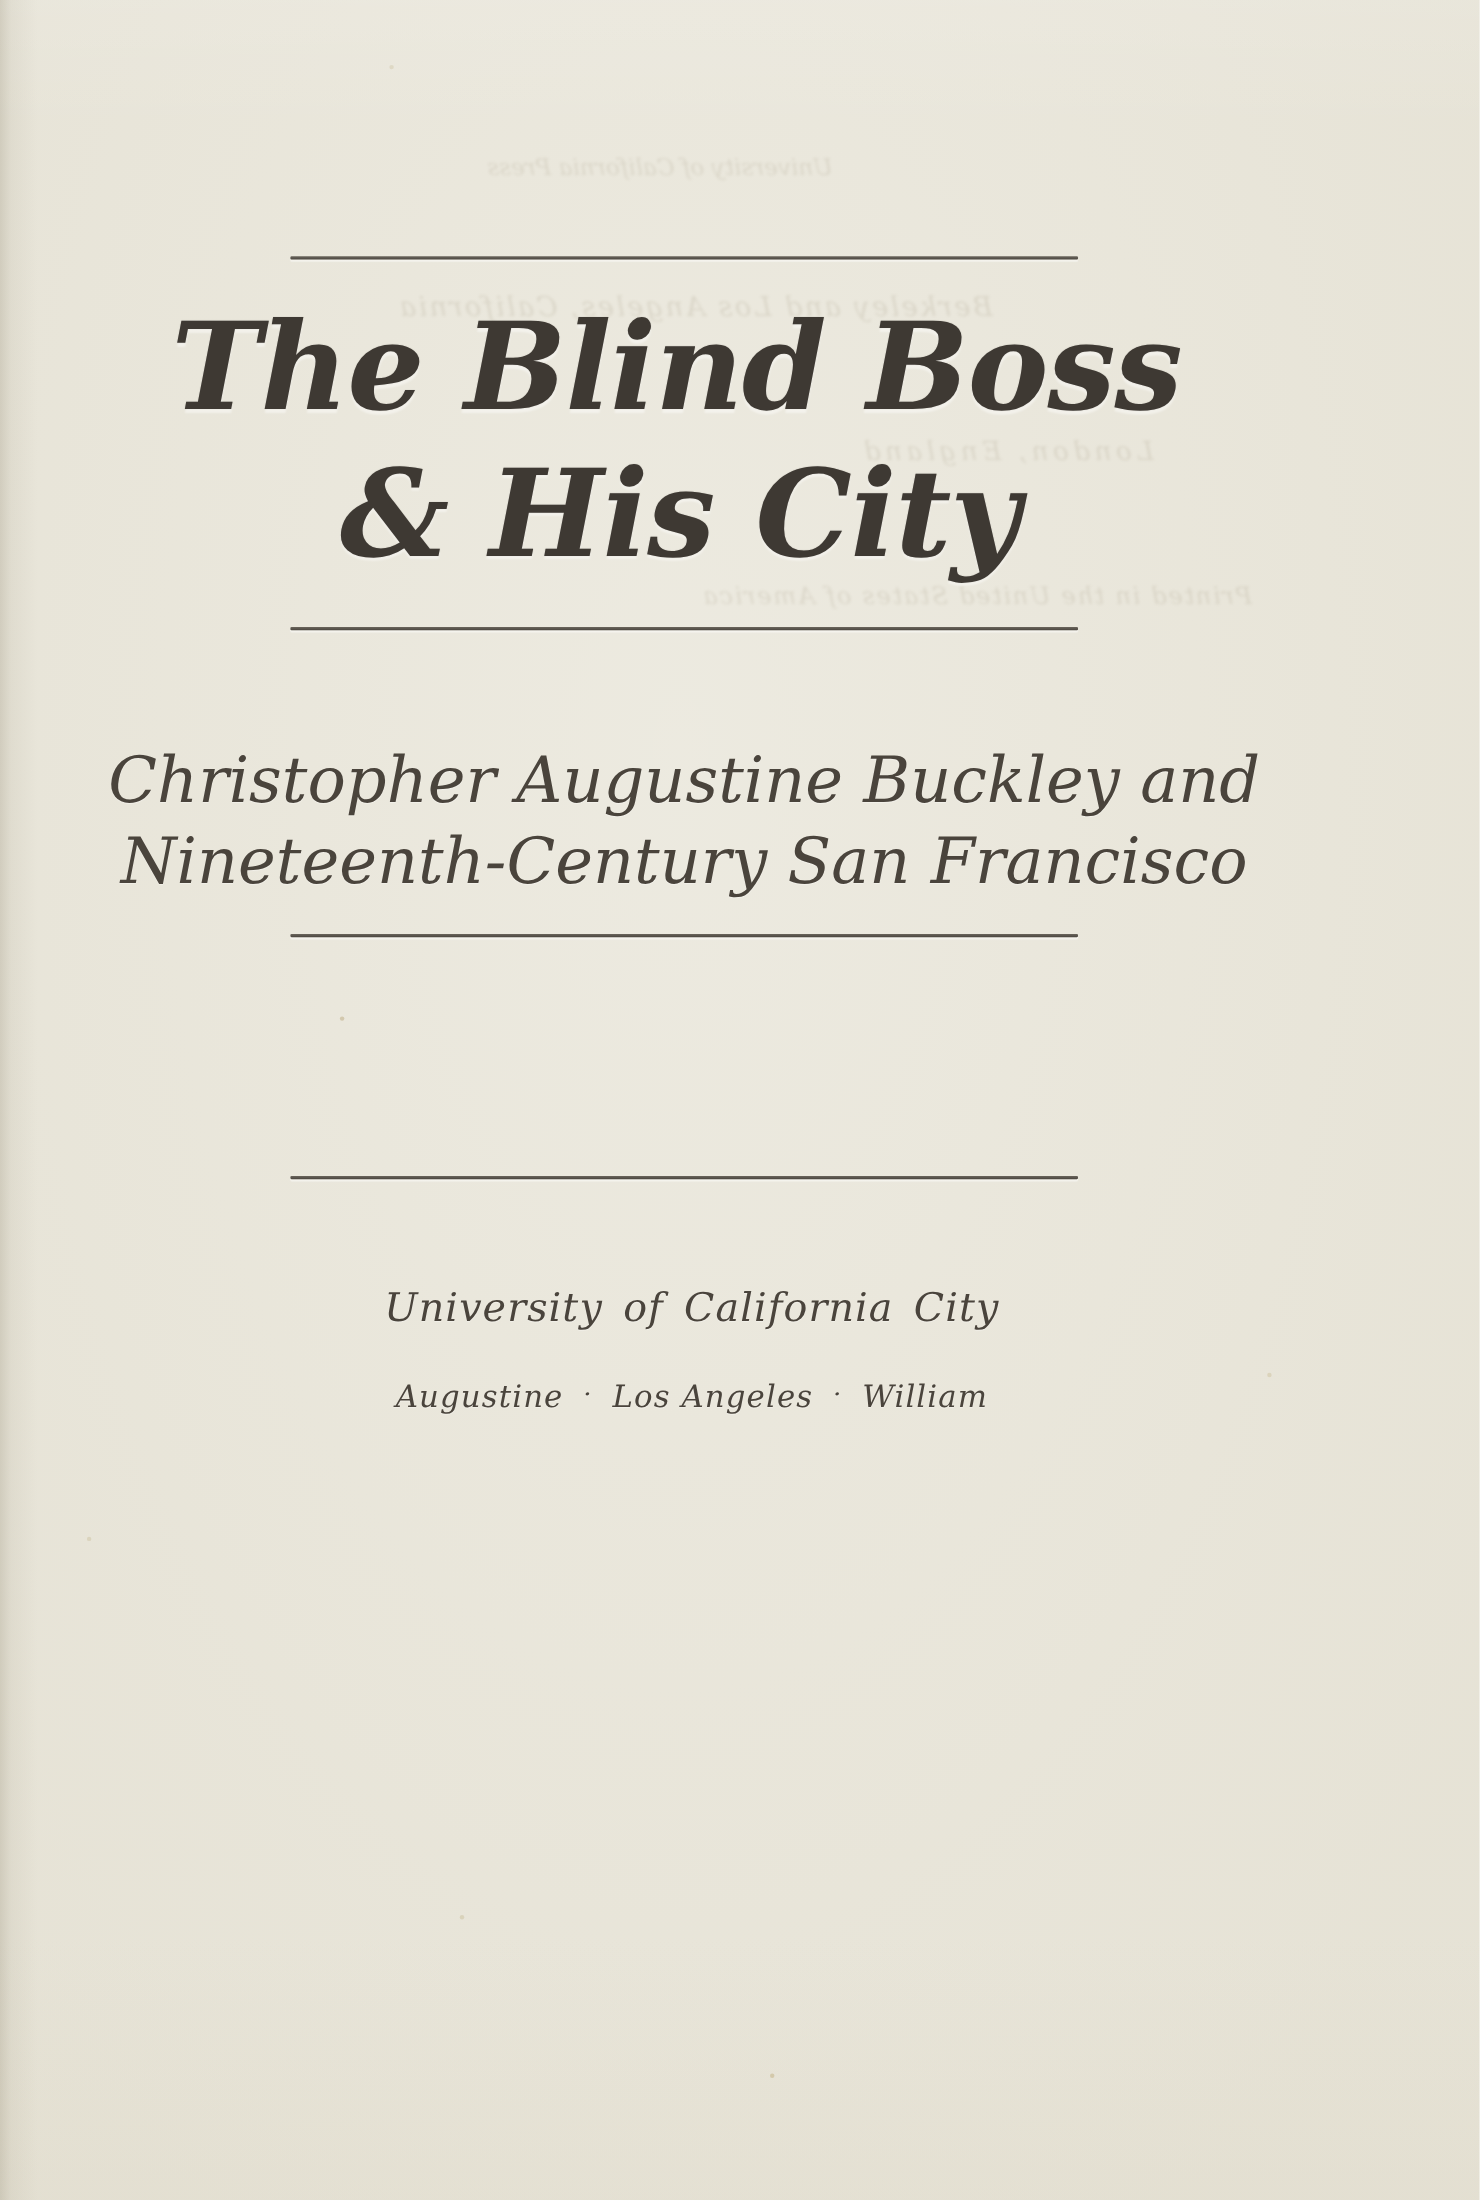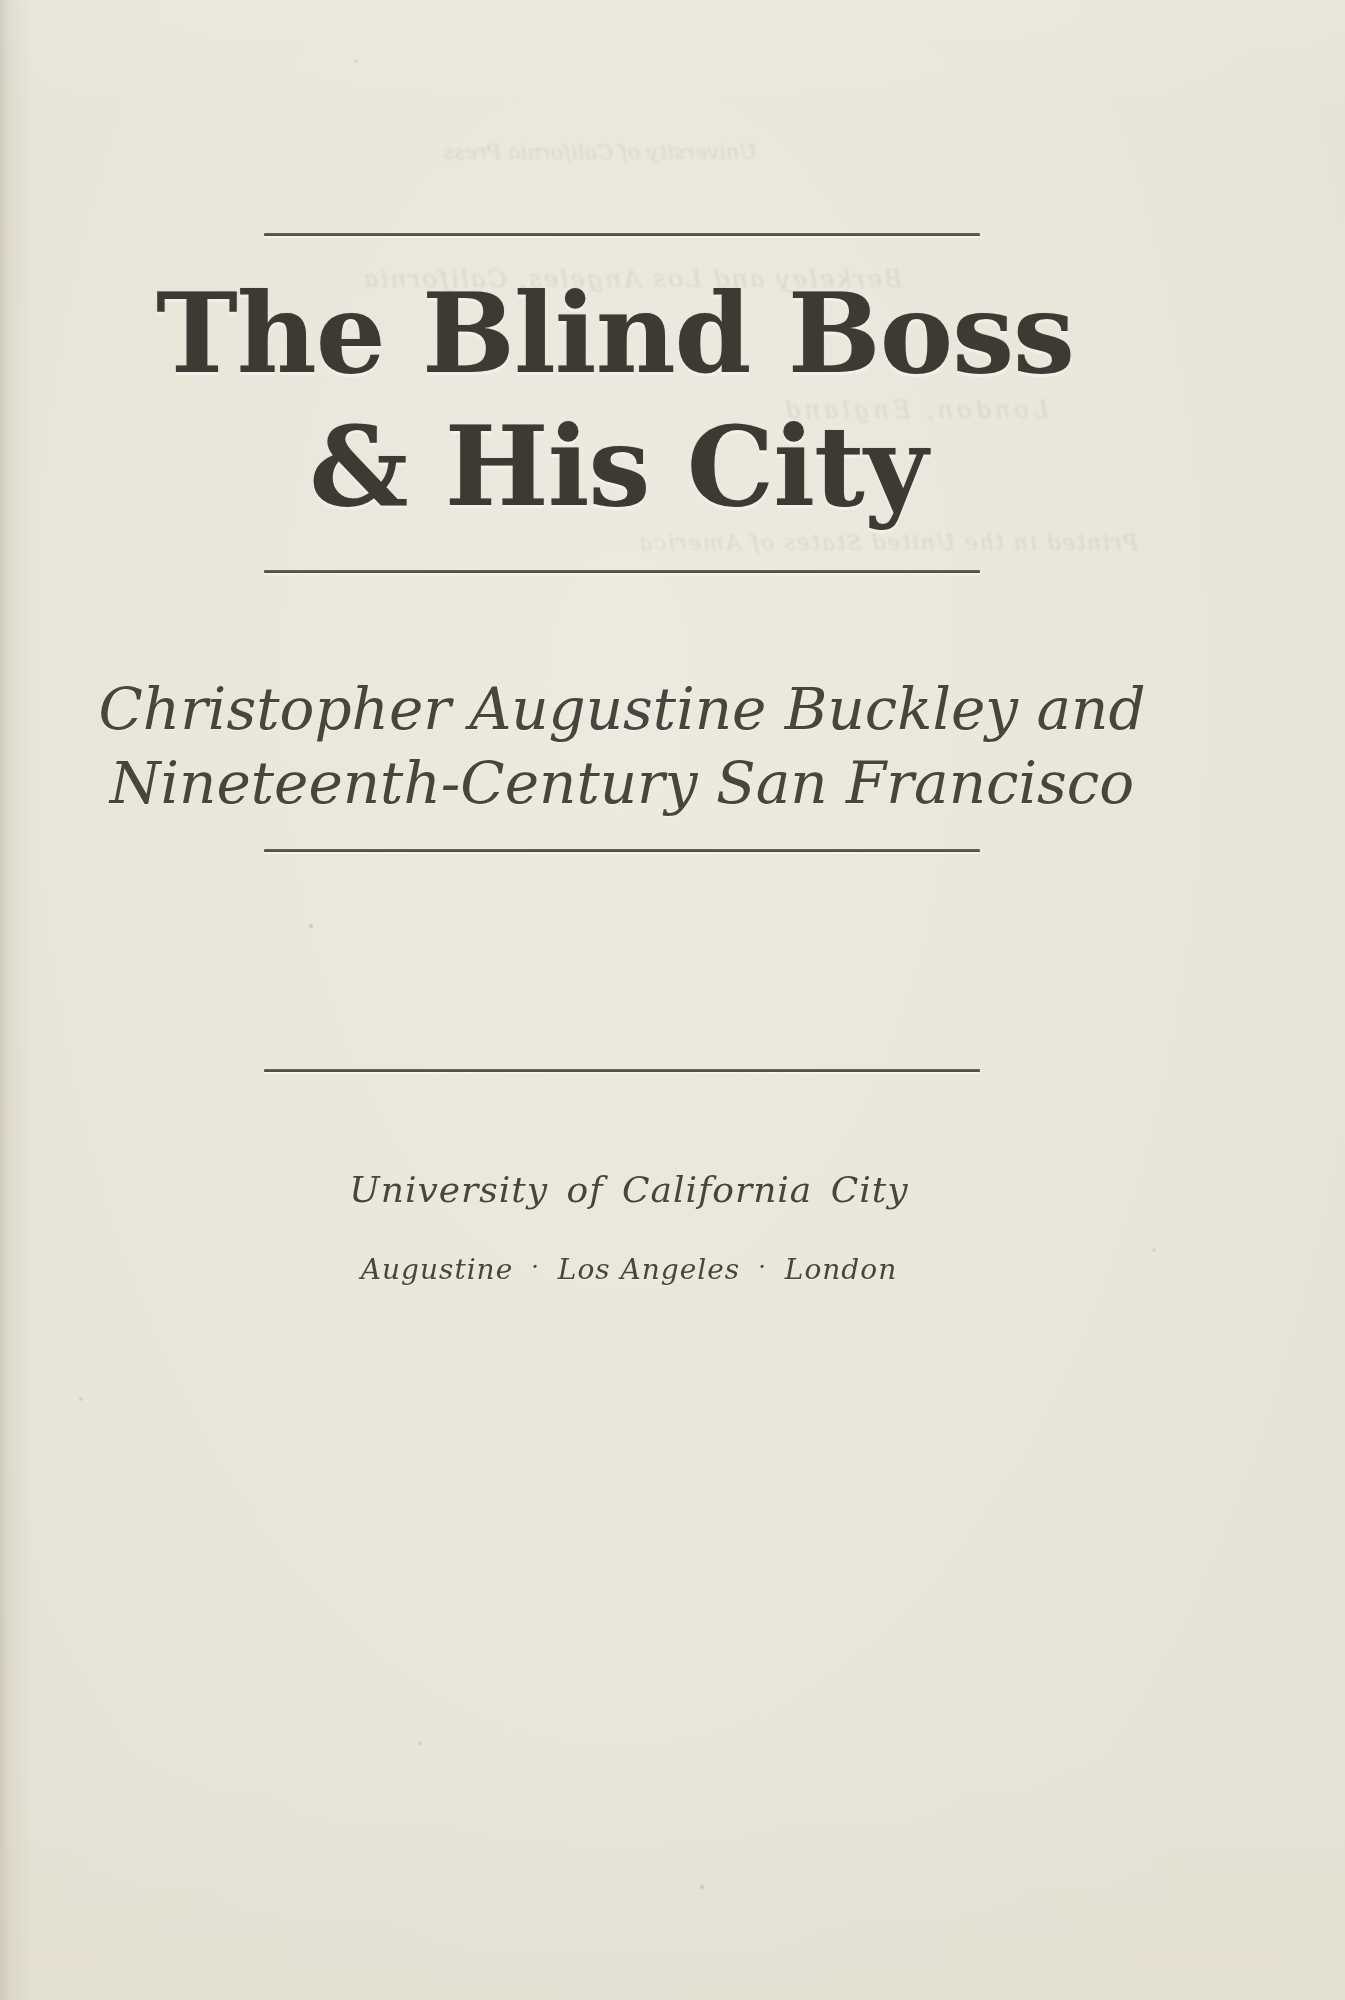--- a/index.html
+++ b/index.html
@@ -33,21 +33,21 @@
     background:linear-gradient(180deg,#6b665d,#4a453e);
     border-radius:1px;
     box-shadow:0 2px 1px rgba(255,255,255,0.5);
   }
   .rule1{top:233px;}
   .rule2{top:570px;}
   .rule3{top:849px;}
   .rule4{top:1069px;}
   
   .display{
-    font-weight:bold;
+    font-weight:bold;font-style:italic;
     color:#3e3933;
     text-shadow:0 3px 2px rgba(255,255,255,0.45), 0 0 1px rgba(62,57,51,0.35);
     text-align:center;
   }
   .title-line1{top:279px;left:615px;font-size:110px;letter-spacing:-1px;}
   .title-line2{top:412px;left:618px;font-size:110px;letter-spacing:-1px;}
   .author{top:922px;left:632px;font-size:66px;letter-spacing:2px;}
   
   .oldstyle{
     font-style:italic;font-weight:normal;
@@ -109,18 +109,18 @@
 
   <div class="txt display title-line1">The Blind Boss</div>
   <div class="txt display title-line2">&amp; His City</div>
 
   <div class="txt oldstyle subtitle-line1">Christopher Augustine Buckley and</div>
   <div class="txt oldstyle subtitle-line2">Nineteenth-Century San Francisco</div>
 
 
   <div class="txt oldstyle publisher">University of California City</div>
   <div class="txt oldstyle imprint">
-    <span>Augustine</span><span class="dot">·</span><span>Los Angeles</span><span class="dot">·</span><span>London</span>
+    <span>Augustine</span><span class="dot">·</span><span>Los Angeles</span><span class="dot">·</span><span>William</span>
   </div>
 
   <div class="specks"></div>
 
 </div>
 
 </body></html>

